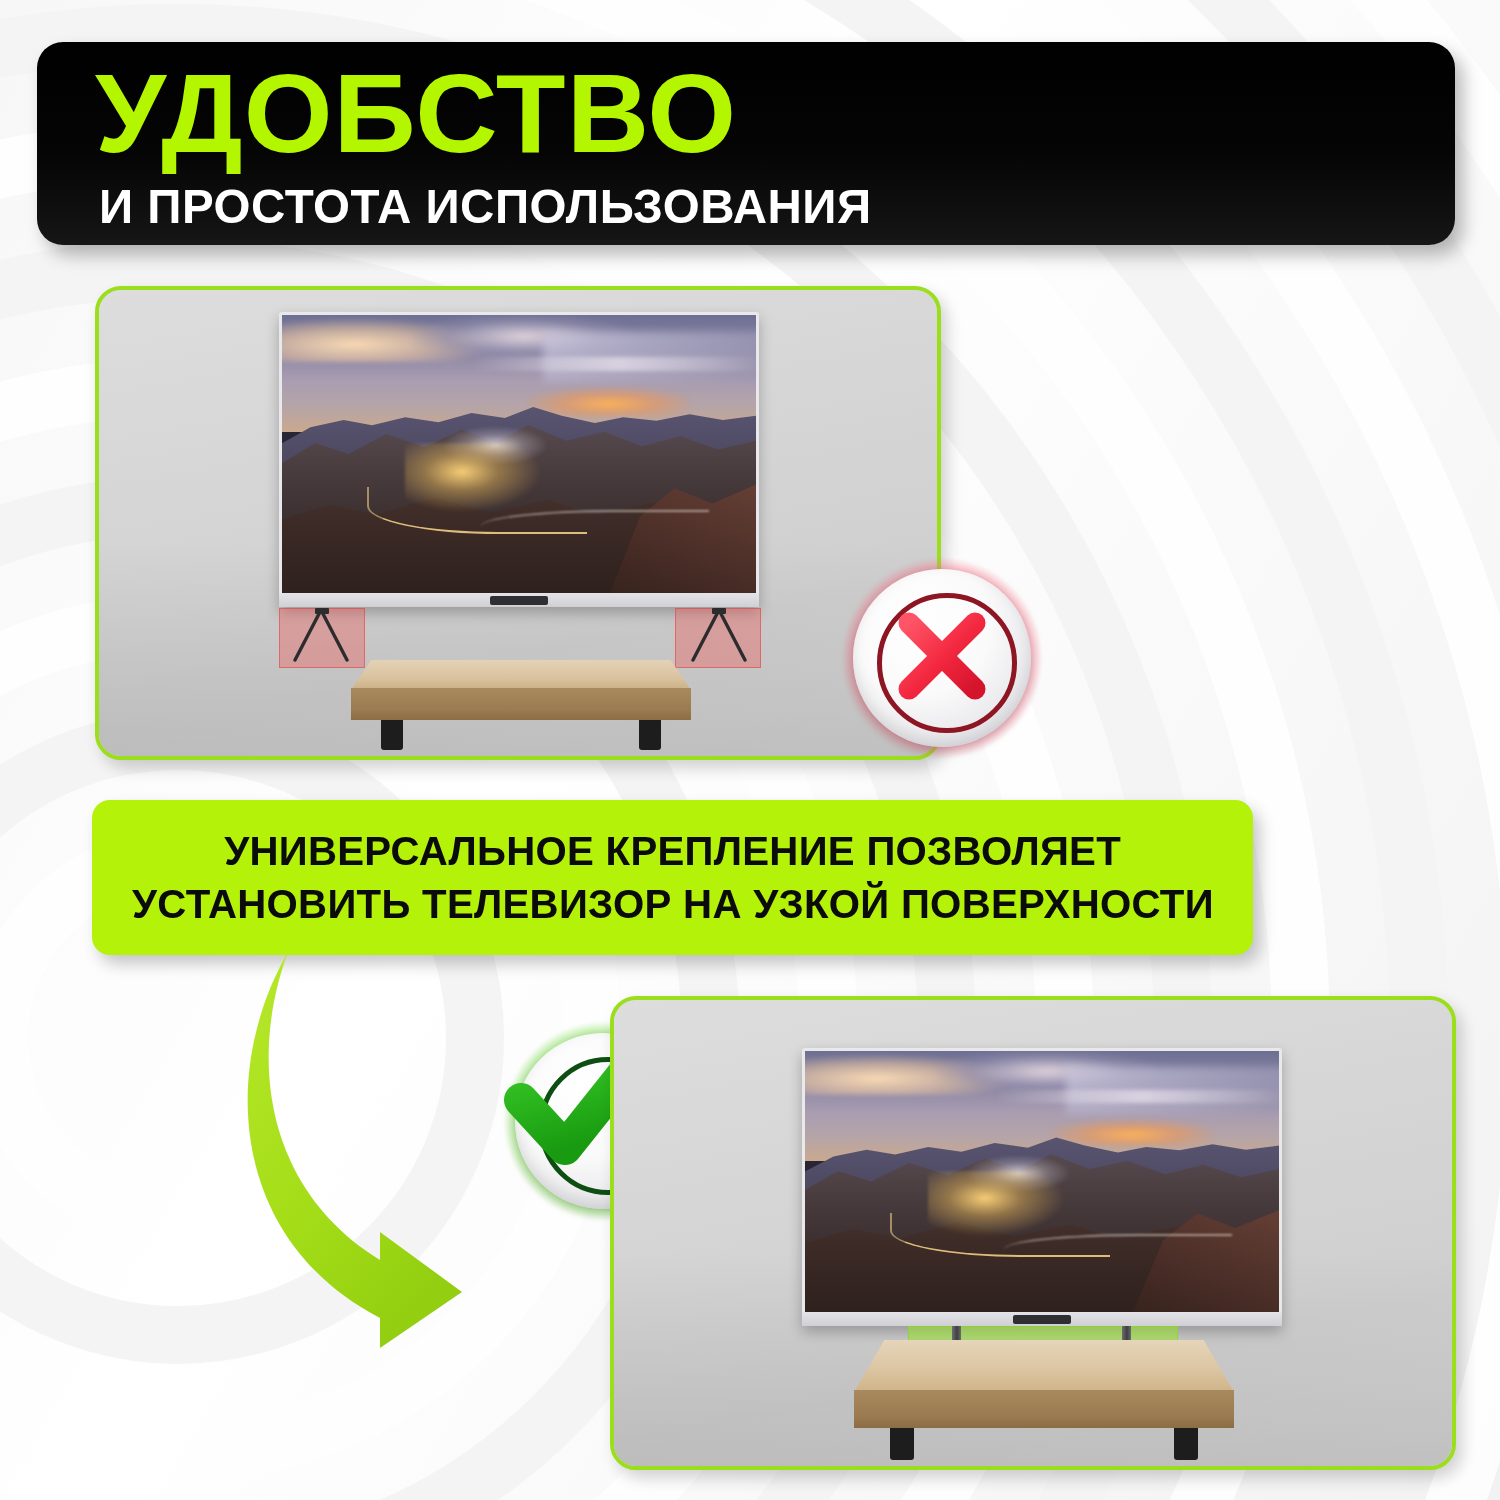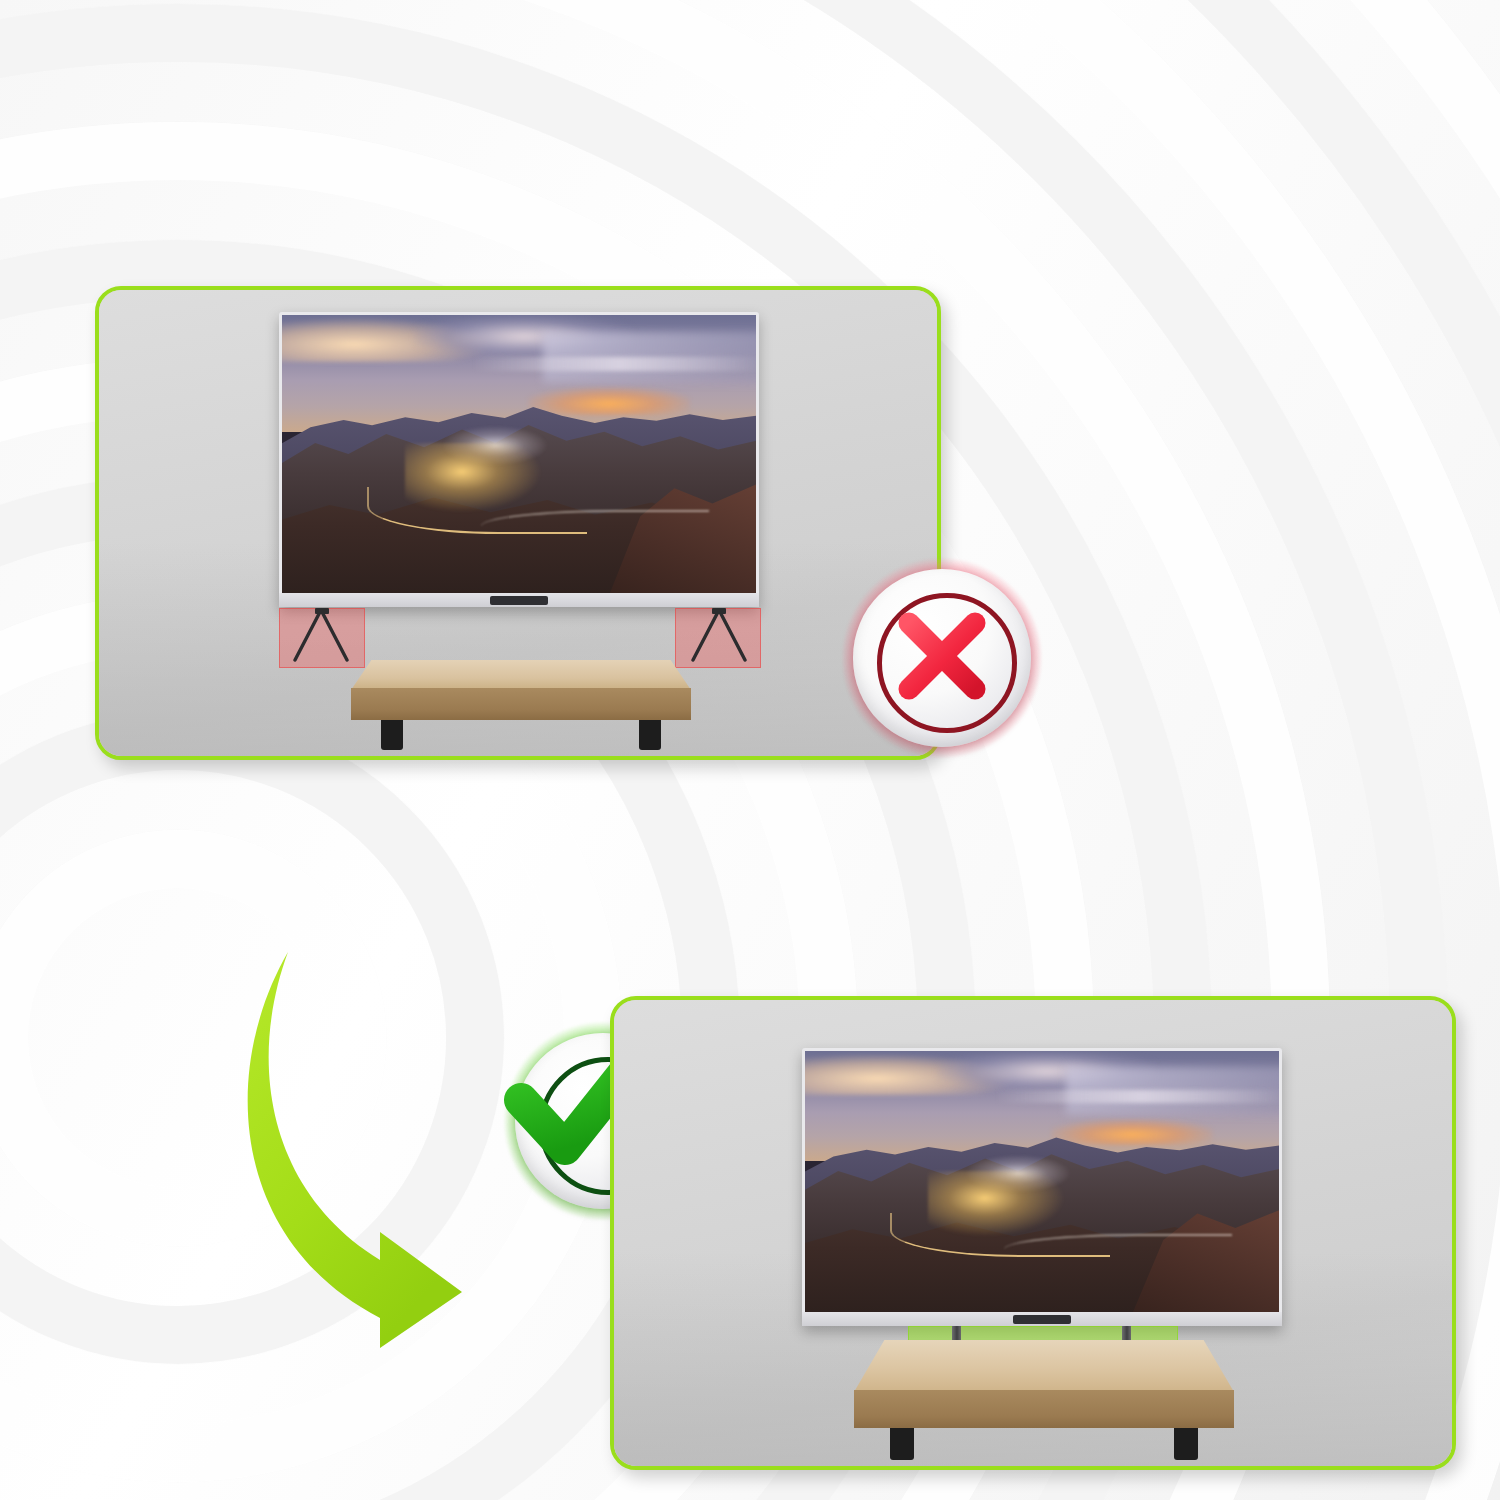--- a/index.html
+++ b/index.html
@@ -206,20 +206,24 @@
       <div class="ring" style="width: 2188px; height: 2188px; left: -974px; top: -114px; border-width: 58px; border-color: rgb(255, 255, 255); opacity: 0.92; filter: blur(0.4px);"></div>
       <div class="ring" style="width: 2424px; height: 2424px; left: -1092px; top: -232px; border-width: 58px; border-color: rgb(244, 244, 244); opacity: 0.92; filter: blur(0.4px);"></div>
       <div class="ring" style="width: 2660px; height: 2660px; left: -1210px; top: -350px; border-width: 58px; border-color: rgb(255, 255, 255); opacity: 0.92; filter: blur(0.4px);"></div>
       <div class="ring" style="width: 2896px; height: 2896px; left: -1328px; top: -468px; border-width: 58px; border-color: rgb(244, 244, 244); opacity: 0.92; filter: blur(0.4px);"></div>
       <div class="ring" style="width: 3132px; height: 3132px; left: -1446px; top: -586px; border-width: 58px; border-color: rgb(255, 255, 255); opacity: 0.92; filter: blur(0.4px);"></div>
       <div class="ring" style="width: 3368px; height: 3368px; left: -1564px; top: -704px; border-width: 58px; border-color: rgb(244, 244, 244); opacity: 0.92; filter: blur(0.4px);"></div>
       <div class="ring" style="width: 3604px; height: 3604px; left: -1682px; top: -822px; border-width: 58px; border-color: rgb(255, 255, 255); opacity: 0.92; filter: blur(0.4px);"></div>
       <div class="ring" style="width: 3840px; height: 3840px; left: -1800px; top: -940px; border-width: 58px; border-color: rgb(244, 244, 244); opacity: 0.92; filter: blur(0.4px);"></div>
     </div>
 
+  <div class="header-banner">
+    <div class="header-title">УДОБСТВО</div>
+    <div class="header-sub">И ПРОСТОТА ИСПОЛЬЗОВАНИЯ</div>
+  </div>
 
   <div class="photo-card card-top">
     <div class="room"></div>
 
     <div class="tv" style="left:180px;top:22px;width:480px;height:295px;">
       <div class="tv-bezel">
         <div class="tv-screen">
           <div class="sky"></div>
           <div class="cloud-a"></div>
           <div class="cloud-b"></div>
@@ -278,20 +282,24 @@
           </linearGradient>
         </defs>
         <g stroke="url(#xg)" stroke-width="21" stroke-linecap="round" fill="none">
           <path d="M22 22 L88 88"></path>
           <path d="M88 22 L22 88"></path>
         </g>
       </svg>
     </div>
   </div>
 
+  <div class="green-banner">
+    <div class="gb-line">УНИВЕРСАЛЬНОЕ КРЕПЛЕНИЕ ПОЗВОЛЯЕТ</div>
+    <div class="gb-line">УСТАНОВИТЬ ТЕЛЕВИЗОР НА УЗКОЙ ПОВЕРХНОСТИ</div>
+  </div>
 
   <div class="arrow-wrap">
     <svg width="400" height="420" viewBox="0 0 400 420">
       <defs>
         <linearGradient id="ag" x1="0" y1="0" x2="0.6" y2="1">
           <stop offset="0%" stop-color="#b6e82a"></stop>
           <stop offset="60%" stop-color="#a4dd18"></stop>
           <stop offset="100%" stop-color="#93cf10"></stop>
         </linearGradient>
       </defs>

